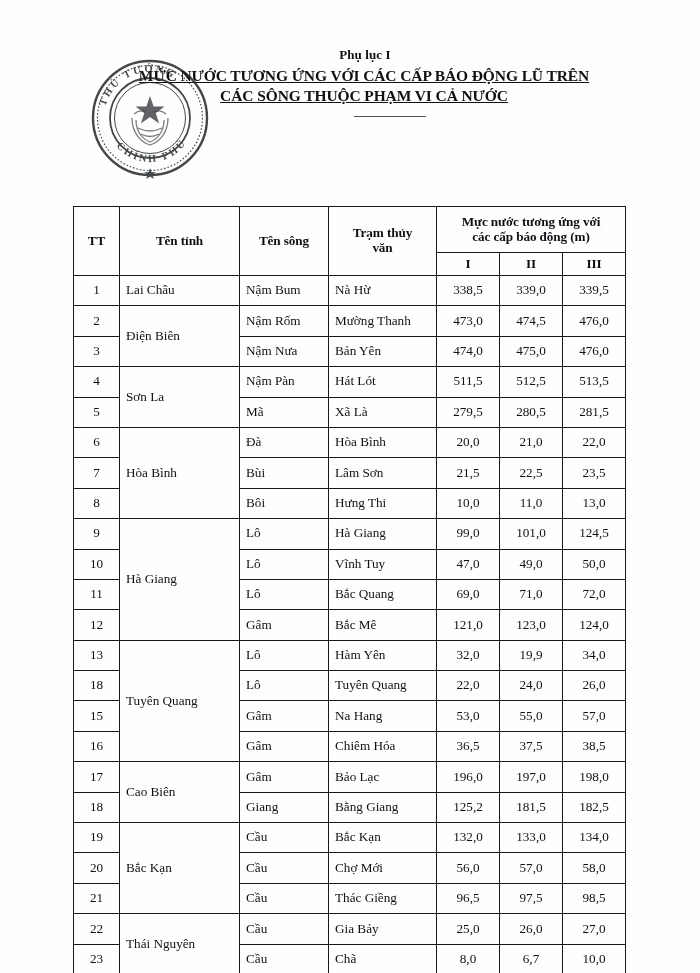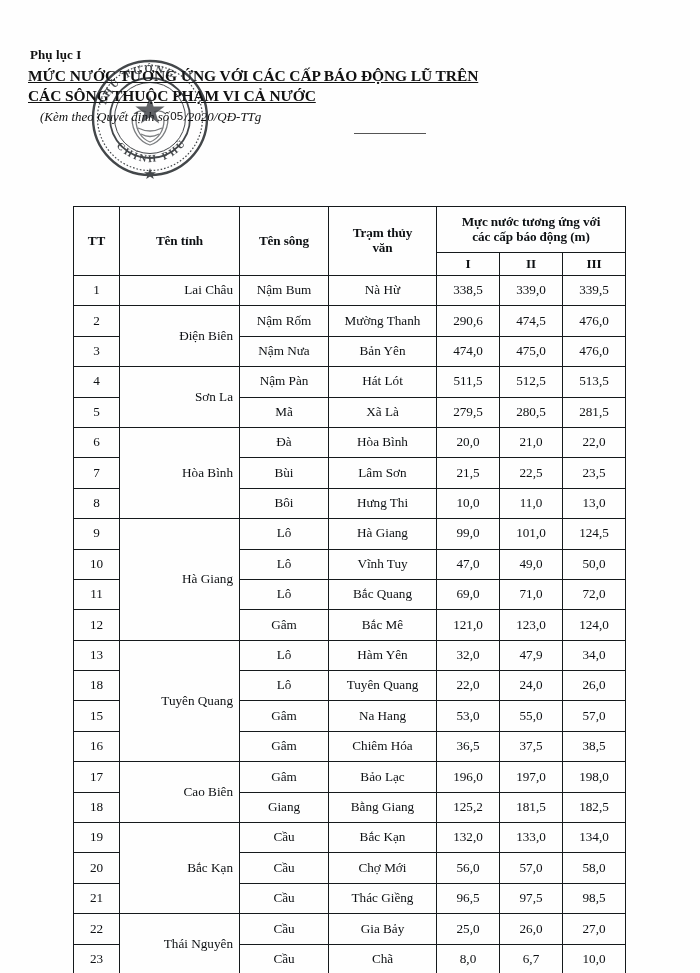--- a/index.html
+++ b/index.html
@@ -22,21 +22,21 @@
     inset: 0;
     background: #fefefe;
   }
 
   
   #header {
     position: absolute;
     left: 0;
     top: 48px;
     width: 700px;
-    text-align: left;
+    text-align: center;
   }
   #annex-label {
     font-size: 13px;
     font-weight: bold;
     letter-spacing: .1px;
     line-height: 1.1;
     margin-left: 30px;
   }
   #doc-title {
     margin-top: 4px;
@@ -118,41 +118,40 @@
   col.c-river   { width: 89px;  }
   col.c-station { width: 108px; }
   col.c-lvl     { width: 63px;  }
 
   thead tr.head-main th { height: 45px; }
   thead tr.head-sub  th { height: 22px; font-size: 13.5px; }
 
   tbody td { height: 29.4px; }
 
   td.tt       { text-align: center; }
-  td.prov     { text-align: right;  padding-left: 9px; margin-left: 40px; }
-  td.river    { text-align: center;  padding-left: 7px; }
-  td.station  { text-align: center;  padding-left: 7px; }
+  td.prov     { text-align: left;  padding-left: 9px; margin-left: 40px; }
+  td.river    { text-align: left;  padding-left: 7px; }
+  td.station  { text-align: left;  padding-left: 7px; }
   td.lvl      { text-align: center; }
 
   
   #data-table td, #data-table th { color: #0d1013; }
 </style>
 </head>
 <body>
 
 <div id="page">
 
   <div id="header">
     <div id="annex-label">Phụ lục I</div>
 
     <div id="doc-title">MỨC NƯỚC TƯƠNG ỨNG VỚI CÁC CẤP BÁO ĐỘNG LŨ TRÊN
 CÁC SÔNG THUỘC PHẠM VI CẢ NƯỚC</div>
 
     <div id="doc-ref">
-      <span class="ref-line"><span>(Kèm theo Quyết định số</span><span id="ref-number">05</span><span>/2020/QĐ-TTg</span></span>
       <div id="title-underline"></div>
     </div>
   </div>
 
   <svg id="seal" viewBox="0 0 124 124">
     <g fill="none" stroke="#1b1f23" stroke-width="2.4">
       <circle cx="62" cy="62" r="57"></circle>
       <circle cx="62" cy="62" r="52.5" stroke-width="1.2" stroke-dasharray="1.6 1.9"></circle>
       <circle cx="62" cy="62" r="40" stroke-width="1.8"></circle>
       <circle cx="62" cy="62" r="35.5" stroke-width="1"></circle>
@@ -217,21 +216,21 @@
             <td class="station">Nà Hừ</td>
             <td class="lvl">338,5</td>
             <td class="lvl">339,0</td>
             <td class="lvl">339,5</td>
           </tr>
           <tr>
             <td class="tt">2</td>
             <td class="prov" rowspan="2">Điện Biên</td>
             <td class="river">Nậm Rốm</td>
             <td class="station">Mường Thanh</td>
-            <td class="lvl">290,6</td>
+            <td class="lvl">473,0</td>
             <td class="lvl">474,5</td>
             <td class="lvl">476,0</td>
           </tr>
           <tr>
             <td class="tt">3</td>
             <td class="river">Nậm Nưa</td>
             <td class="station">Bản Yên</td>
             <td class="lvl">474,0</td>
             <td class="lvl">475,0</td>
             <td class="lvl">476,0</td>
@@ -310,21 +309,21 @@
             <td class="lvl">121,0</td>
             <td class="lvl">123,0</td>
             <td class="lvl">124,0</td>
           </tr>
           <tr>
             <td class="tt">13</td>
             <td class="prov" rowspan="4">Tuyên Quang</td>
             <td class="river">Lô</td>
             <td class="station">Hàm Yên</td>
             <td class="lvl">32,0</td>
-            <td class="lvl">47,9</td>
+            <td class="lvl">19,9</td>
             <td class="lvl">34,0</td>
           </tr>
           <tr>
             <td class="tt">18</td>
             <td class="river">Lô</td>
             <td class="station">Tuyên Quang</td>
             <td class="lvl">22,0</td>
             <td class="lvl">24,0</td>
             <td class="lvl">26,0</td>
           </tr>

